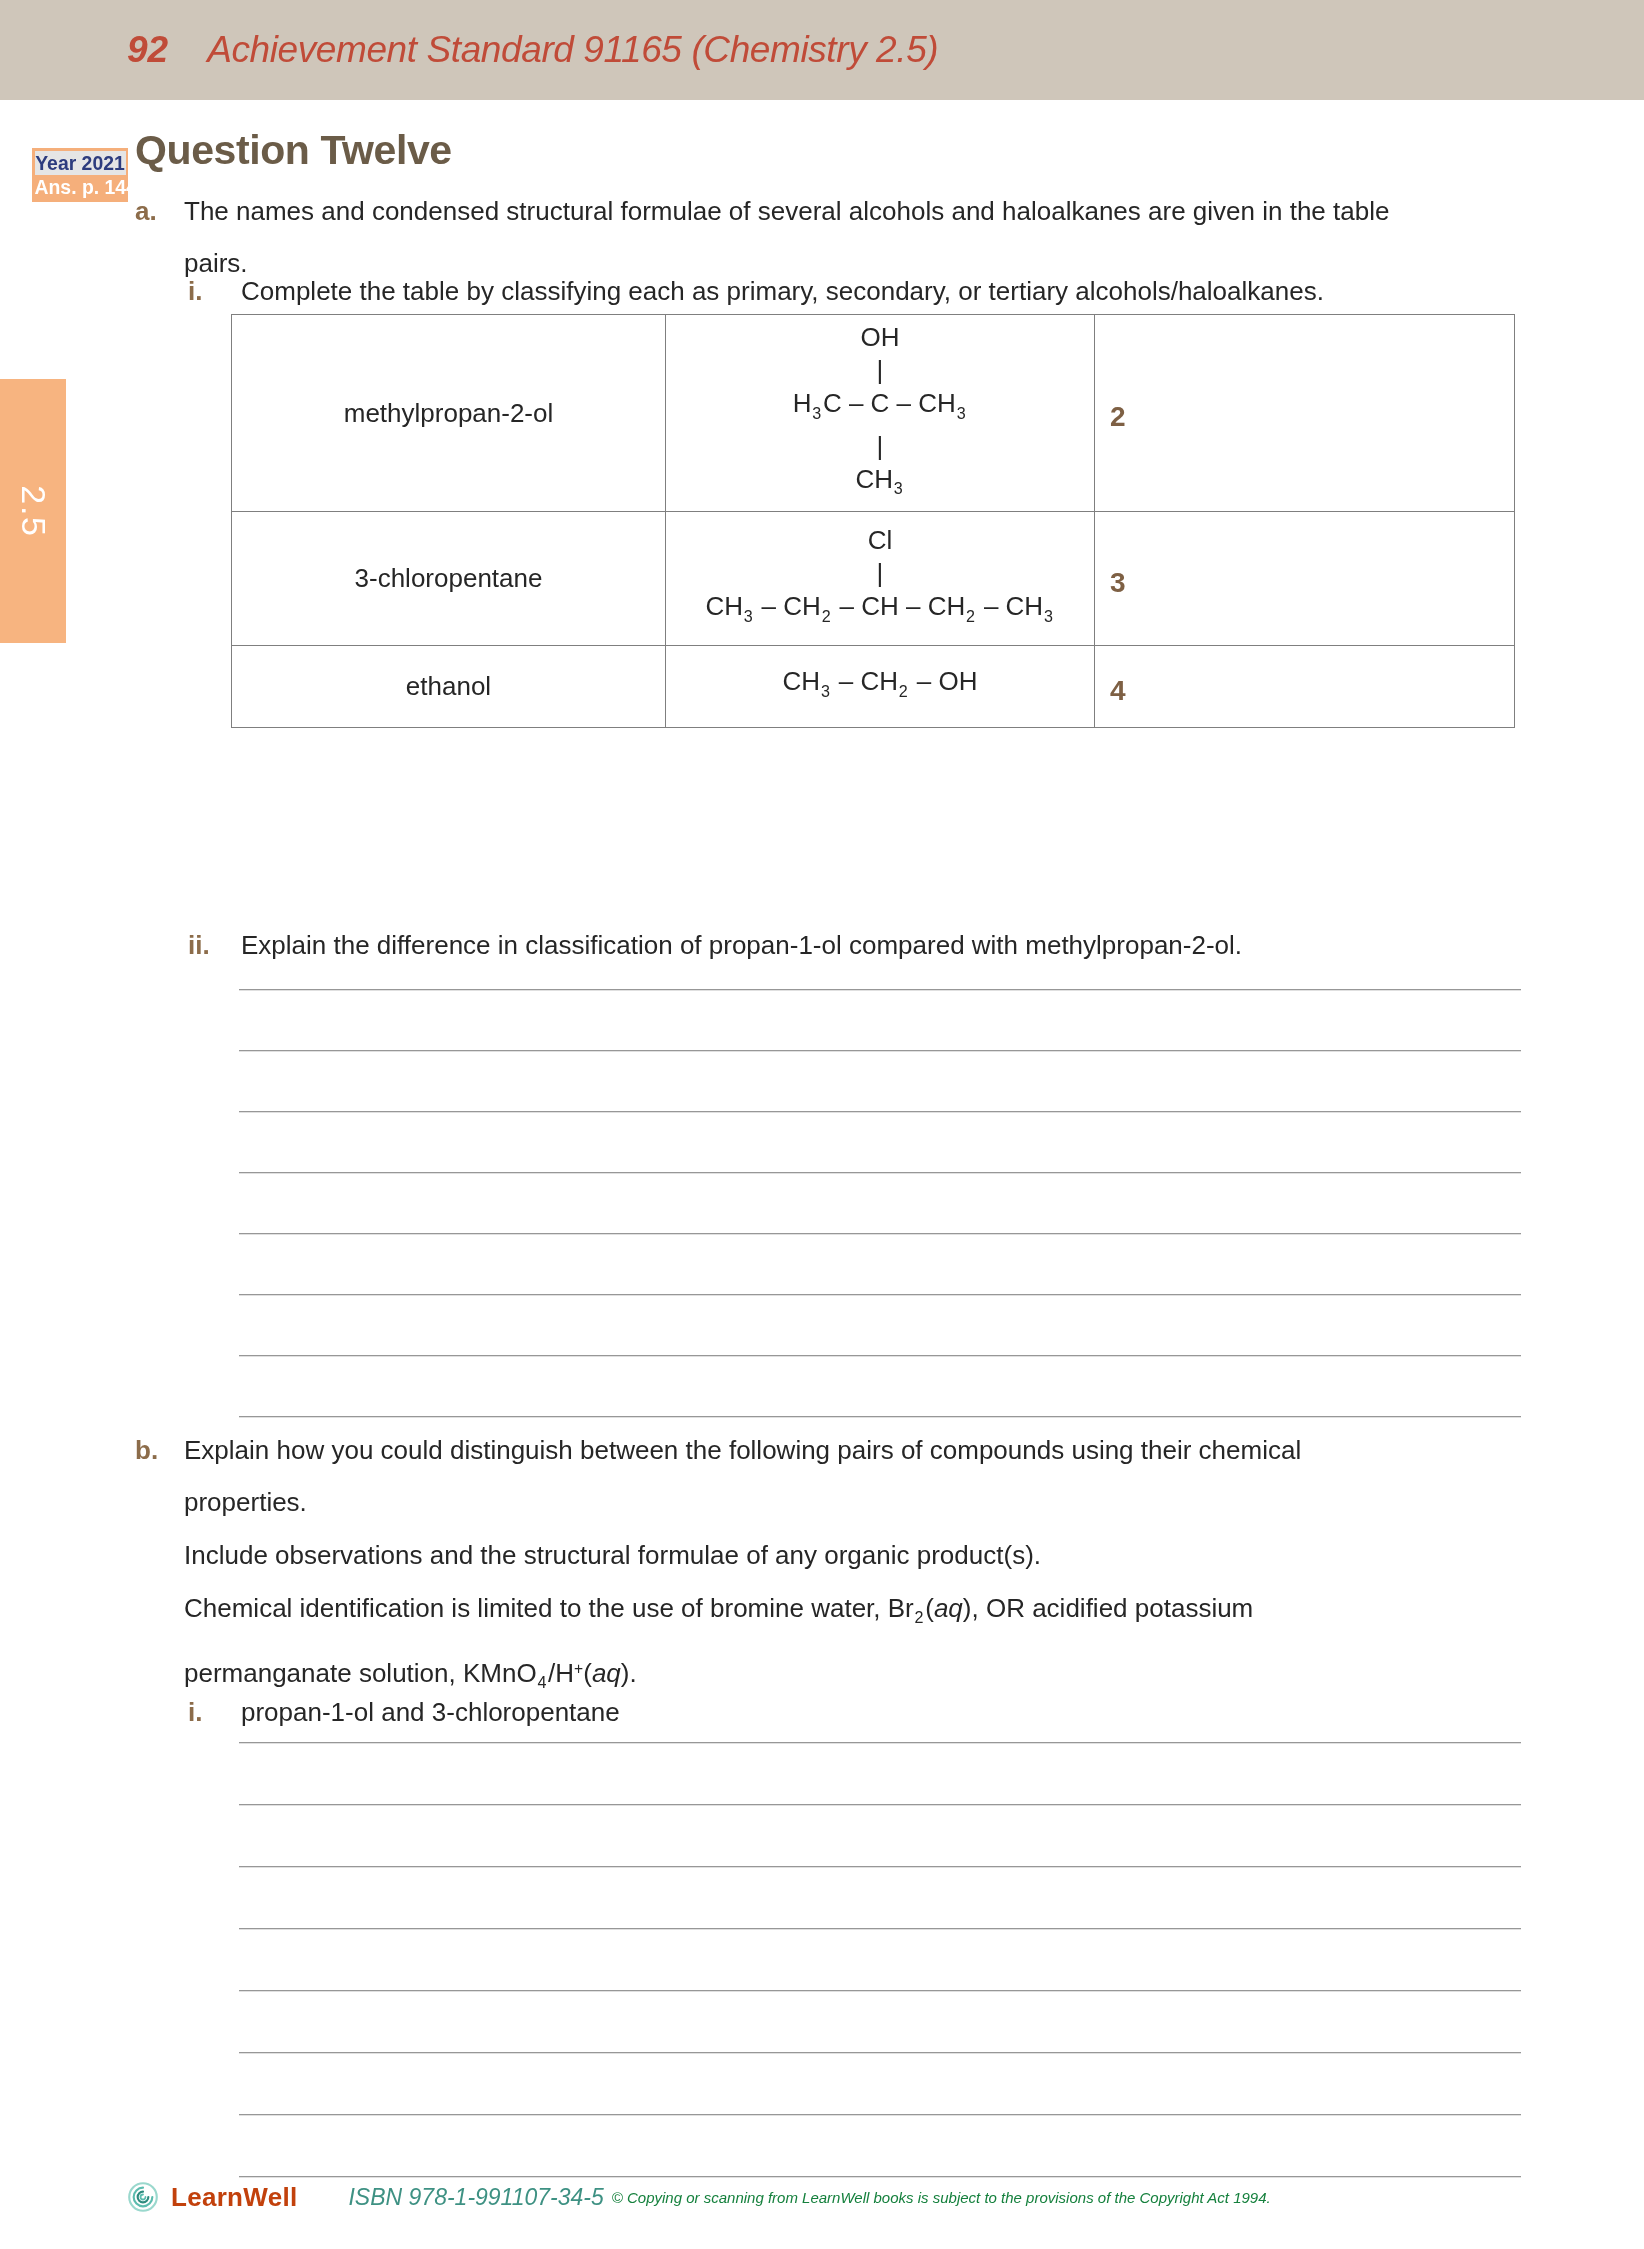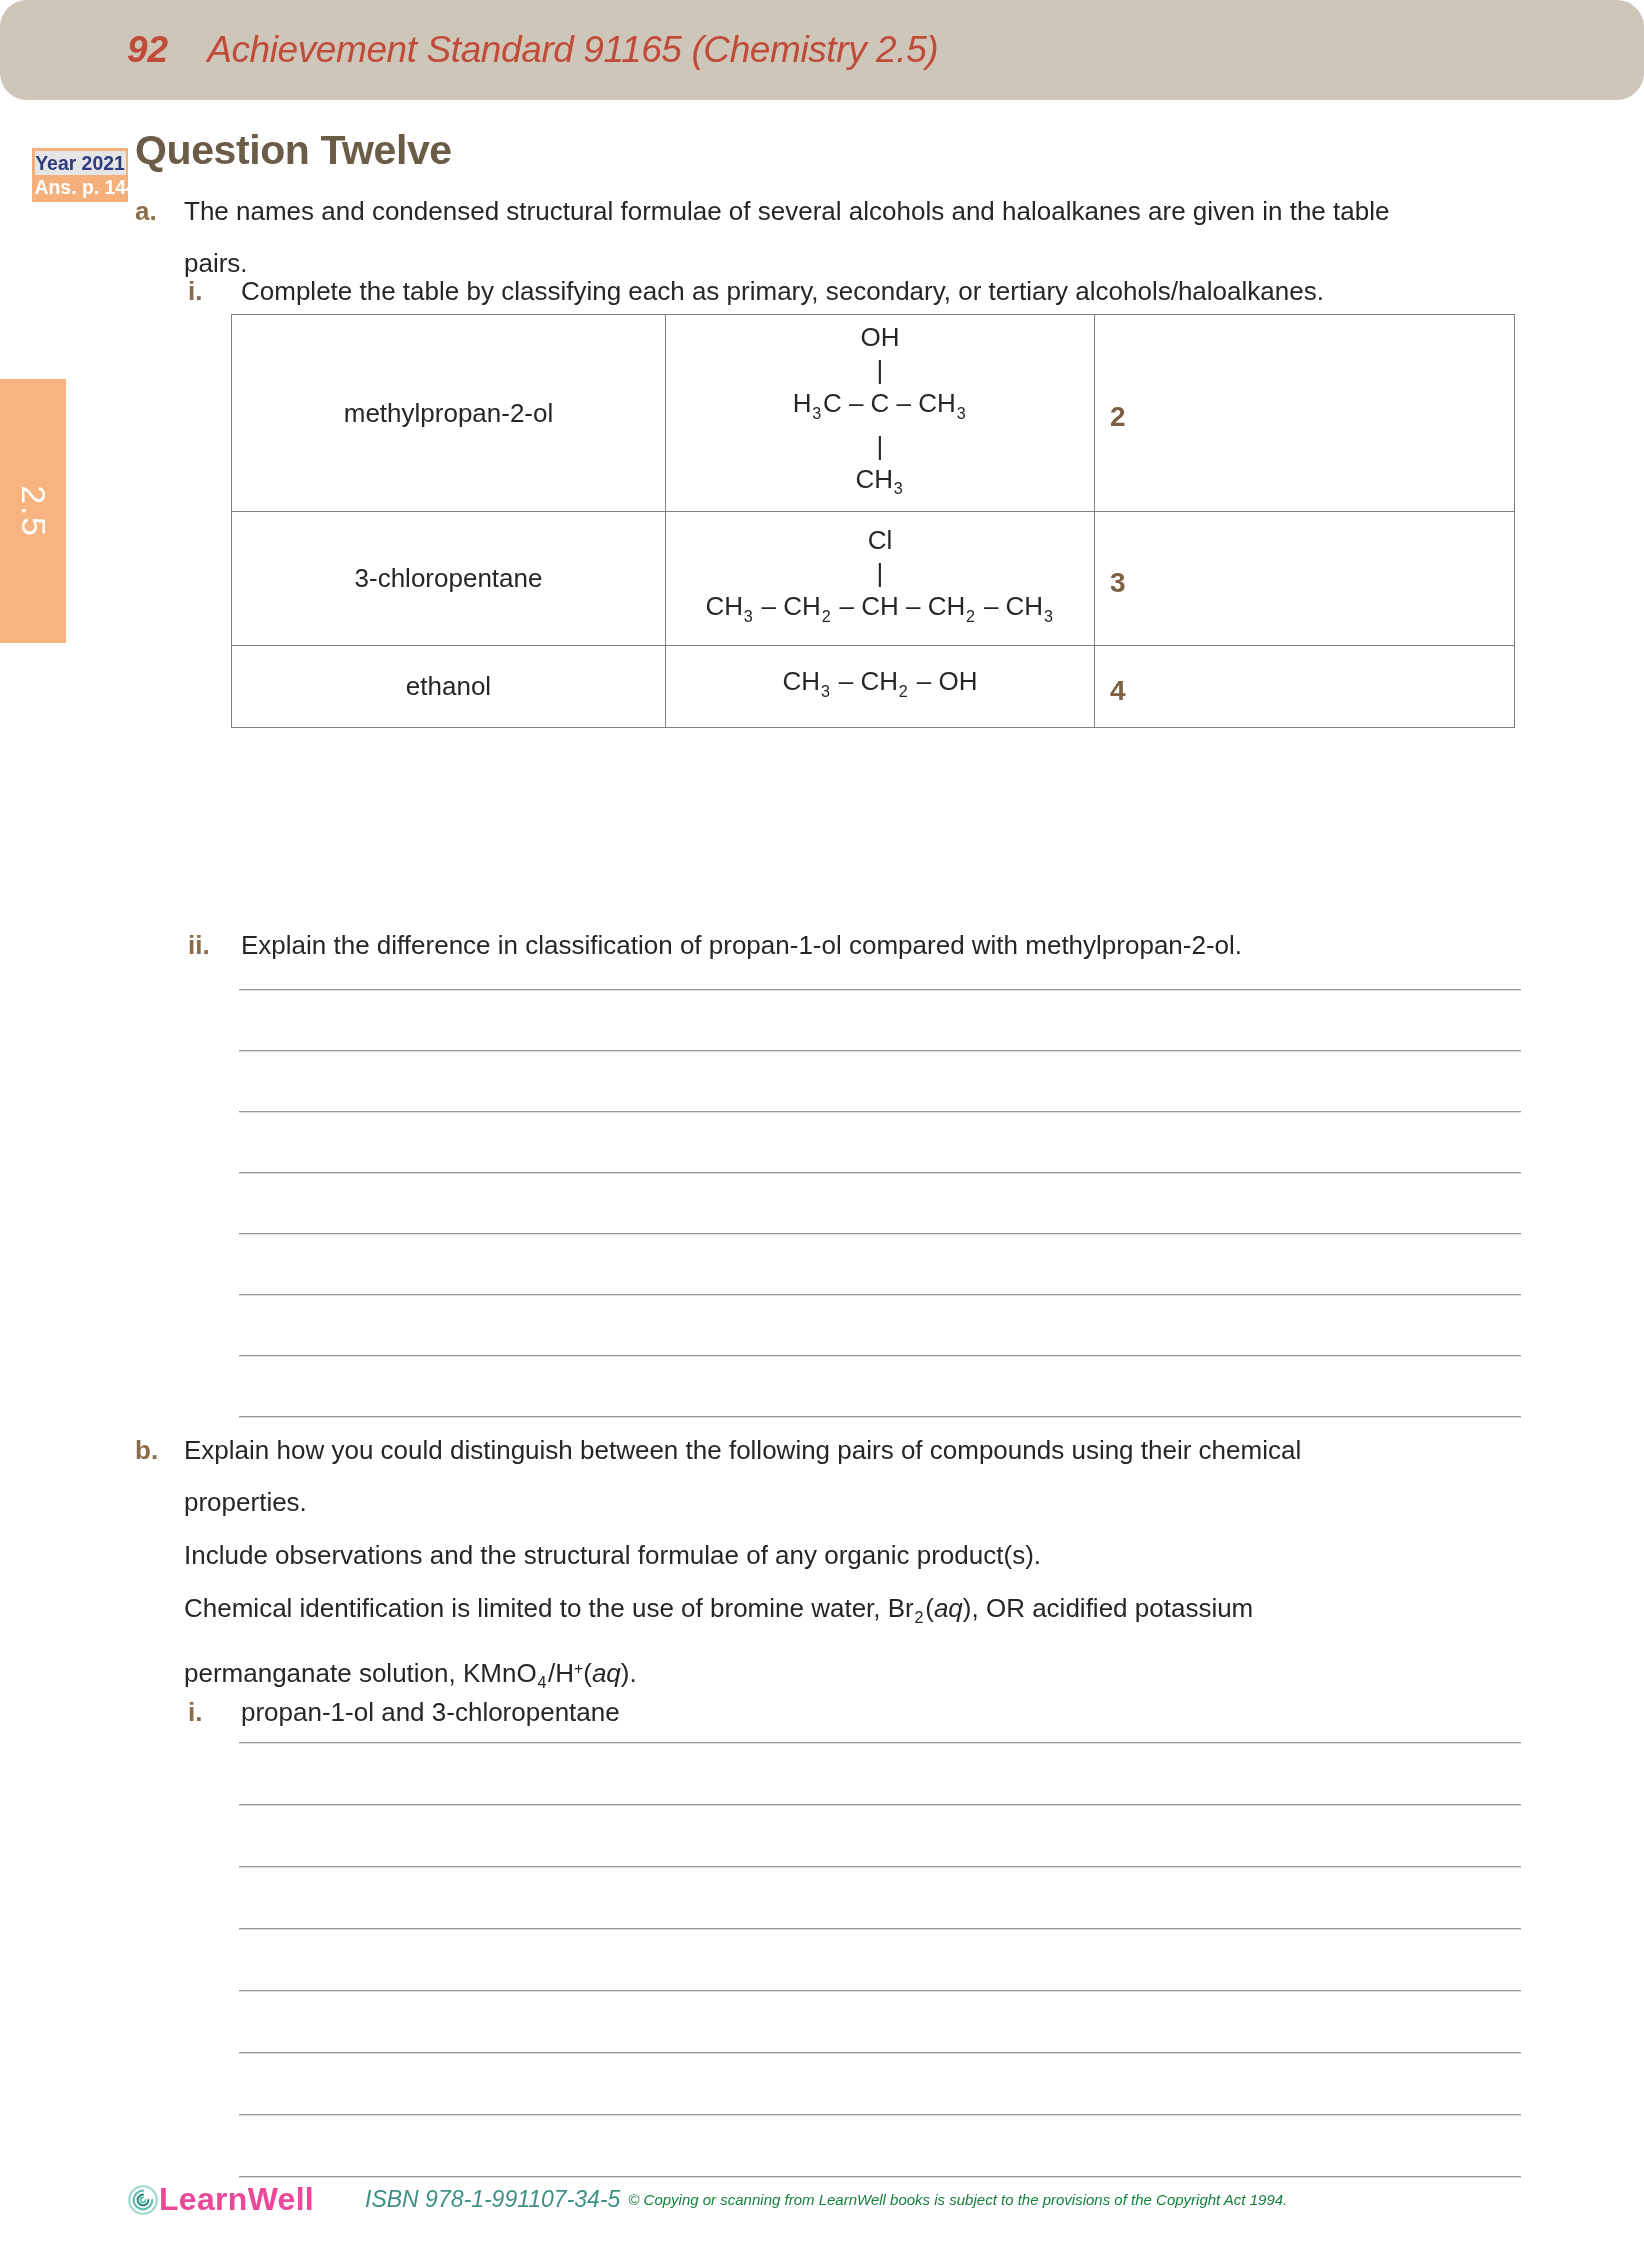--- a/index.html
+++ b/index.html
@@ -3,21 +3,21 @@
 <meta charset="utf-8">
 <style>
   html,body{margin:0;padding:0;background:#ffffff;}
   .page{
     position:relative;width:1644px;height:2250px;background:#ffffff;
     font-family:"Liberation Sans",sans-serif;color:#2a2a2a;overflow:hidden;
   }
   
   .header-bar{
     position:absolute;left:0;top:0;width:1644px;height:100px;
-    background:#cfc6ba;display:flex;align-items:center;border-radius:27px;
+    background:#cfc6ba;display:flex;align-items:center;
   }
   .page-num{margin-left:127px;font-size:37px;font-weight:bold;font-style:italic;color:#c04b38;}
   .header-title{margin-left:39px;font-size:37px;font-style:italic;color:#c04b38;letter-spacing:-0.4px;}
 
   
   .badge{position:absolute;left:32px;top:148px;width:96px;background:#f5af7b;padding:2.5px 2.5px 1.7px 2.5px;text-align:center;box-sizing:border-box;}
   .badge-year{background:#e5e5e5;color:#2d3c7e;font-weight:bold;font-size:19.4px;line-height:24.5px;white-space:nowrap;}
   .badge-ans{color:#ffffff;font-weight:bold;font-size:19.4px;line-height:25px;white-space:nowrap;}
 
   
@@ -62,21 +62,21 @@
 
   
   .side-tab{
     position:absolute;left:0;top:379px;width:66px;height:264px;background:#f7b480;
     display:flex;align-items:center;justify-content:center;
   }
   .side-tab .tab-label{transform:rotate(90deg);color:#ffffff;font-size:34px;letter-spacing:1.7px;white-space:nowrap;}
 
   
   .footer{position:absolute;left:127px;top:2181px;display:flex;align-items:center;}
-  .brand{margin-left:0;font-size:32px;font-weight:bold;color:#ec4899;letter-spacing:0.3px;}
+  .brand{margin-left:12px;font-size:26px;font-weight:bold;color:#c2410c;letter-spacing:0.3px;}
   .isbn{margin-left:51px;font-size:23px;font-style:italic;color:#3e9183;white-space:nowrap;}
   .copyright{margin-left:8px;font-size:15px;font-style:italic;color:#15803d;white-space:nowrap;}
 </style>
 </head>
 <body>
 
 <div class="page">
 
   <div class="header-bar">
     <span class="page-num">92</span>

